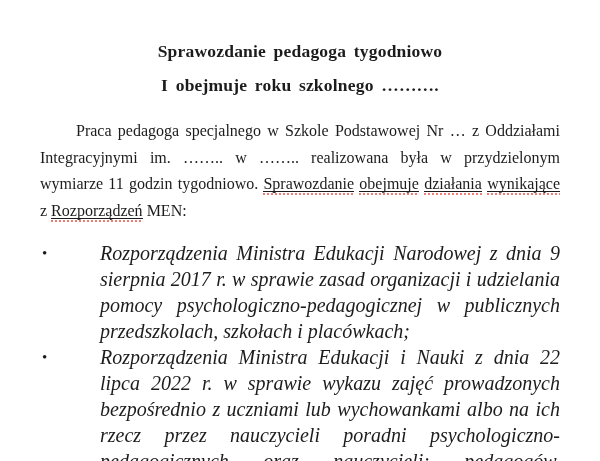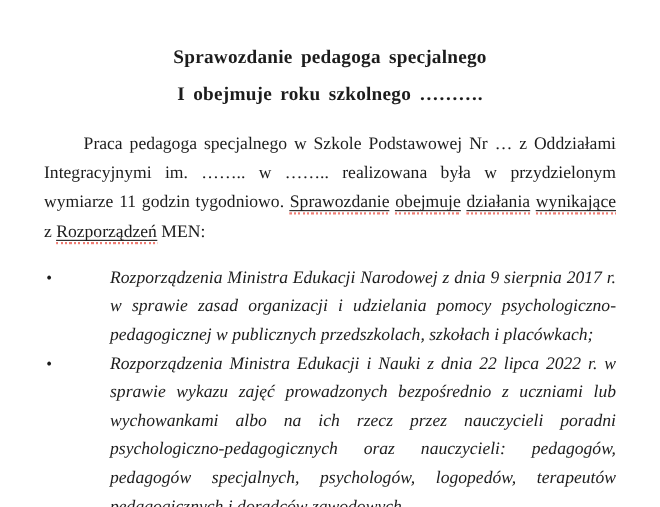--- a/index.html
+++ b/index.html
@@ -57,32 +57,32 @@
     width: 60px;
     flex: 0 0 60px;
     font-size: 15px;
     line-height: 26px;
     padding-left: 2px;
     box-sizing: border-box;
   }
   .bullet-text {
     flex: 1 1 auto;
     font-style: italic;
-    font-size: 16px;
+    font-size: 20px;
     line-height: 26px;
     text-align: justify;
   }
 </style>
 </head>
 <body>
 
 <div class="page">
 
   <h1 class="doc-title">
-    <span>Sprawozdanie pedagoga specjalnego</span><br>
+    <span>Sprawozdanie pedagoga tygodniowo</span><br>
     <span>I obejmuje roku szkolnego ……….</span>
   </h1>
 
   <p class="body-paragraph"><span>Praca pedagoga specjalnego w Szkole Podstawowej Nr … z Oddziałami Integracyjnymi im. …….. w …….. realizowana była w przydzielonym wymiarze 11 godzin tygodniowo. </span><span class="misspelled">Sprawozdanie</span><span> </span><span class="misspelled">obejmuje</span><span> </span><span class="misspelled">działania</span><span> </span><span class="misspelled">wynikające</span><span> z </span><span class="misspelled">Rozporządzeń</span><span> MEN:</span></p>
 
   <div class="bullet-list">
       <div class="bullet-item">
         <span class="bullet-marker">•</span>
         <div class="bullet-text">Rozporządzenia Ministra Edukacji Narodowej z dnia 9 sierpnia 2017 r. w sprawie zasad organizacji i udzielania pomocy psychologiczno-pedagogicznej w publicznych przedszkolach, szkołach i placówkach;</div>
       </div>

